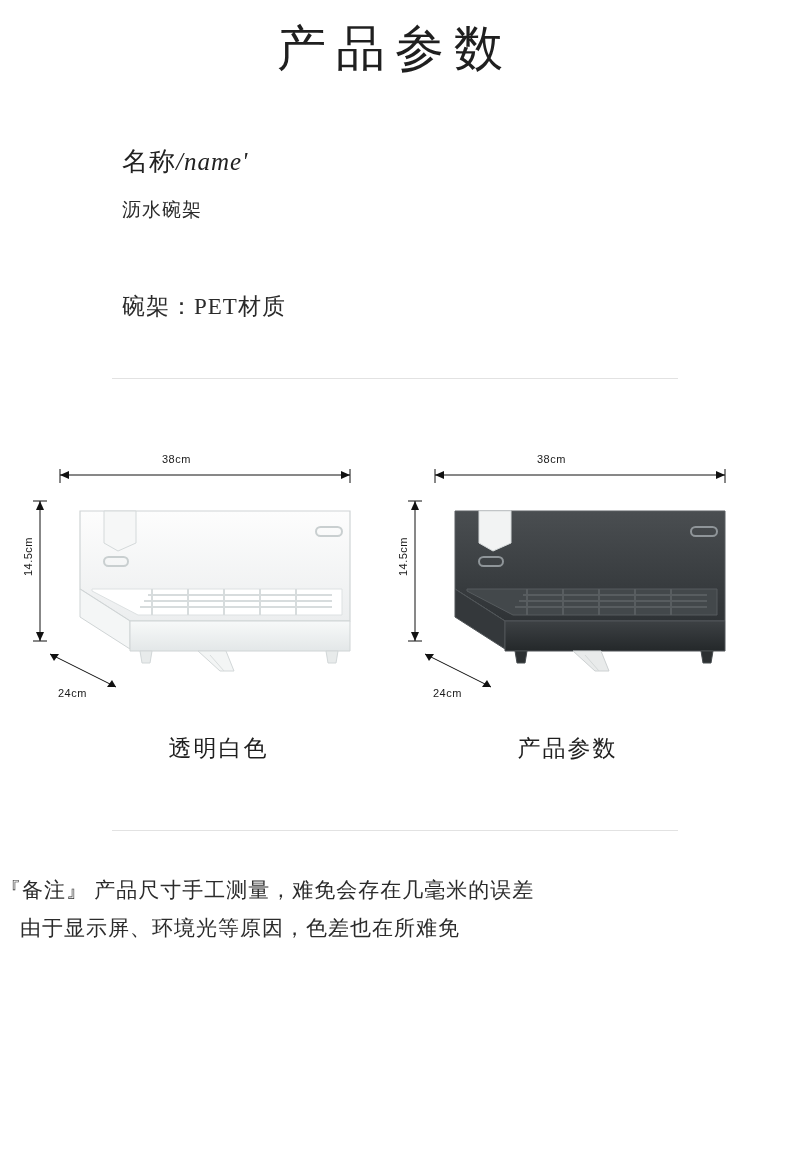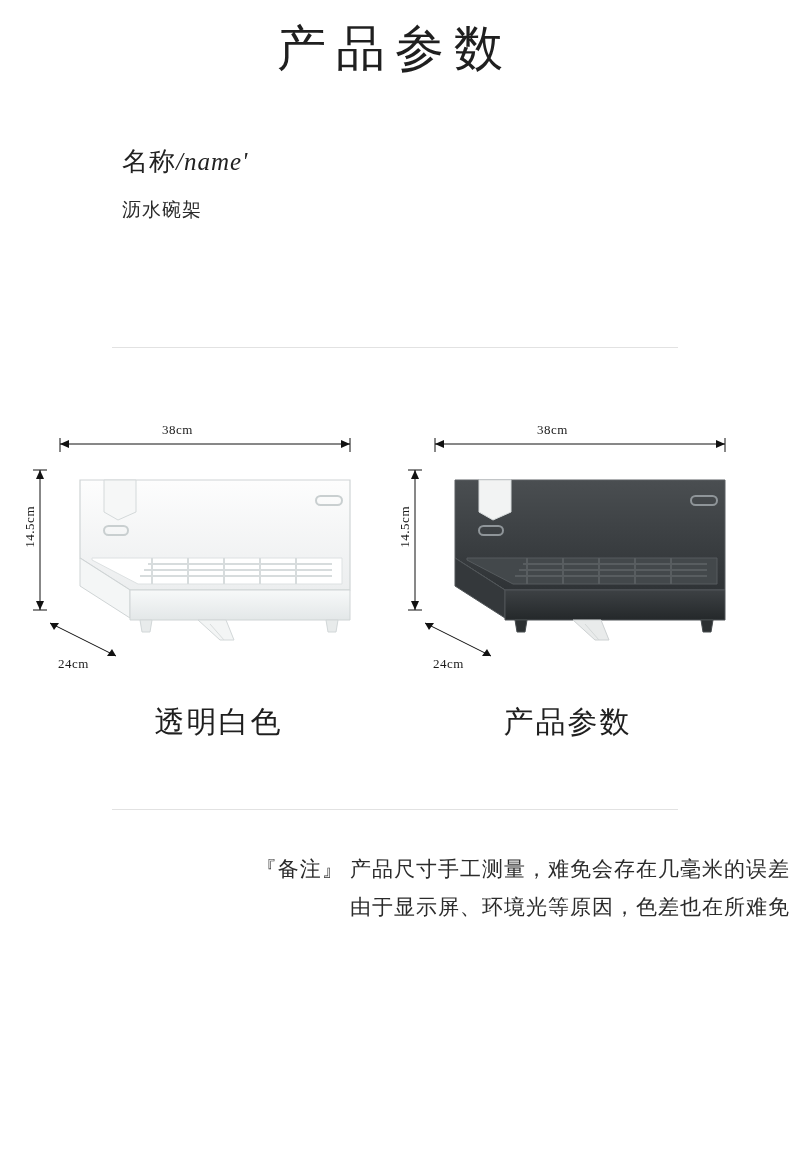--- a/index.html
+++ b/index.html
@@ -85,58 +85,58 @@
   .product {
     width: 375px;
     position: relative;
   }
   .figure {
     position: relative;
     height: 270px;
   }
   .caption {
     text-align: center;
-    font-size: 30px;
+    font-size: 23px;
     letter-spacing: 2px;
     margin-top: 24px;
     color: #1f1f1f;
   }
   .prod-left .caption { padding-left: 22px; }
   .prod-right .caption { padding-right: 30px; }
 
   
   .dim {
     position: absolute;
-    font-family: Liberation Serif, serif;
-    font-size: 13px;
+    font-family: Liberation Sans, sans-serif;
+    font-size: 11px;
     color: #1a1a1a;
     letter-spacing: 0.5px;
   }
   .dim-v {
     writing-mode: vertical-rl;
     text-orientation: mixed;
     transform: rotate(180deg);
   }
 
   
   .note-divider {
     width: 566px;
     height: 1px;
     background: #e2e2e2;
     margin: 66px auto 0 auto;
   }
   .note {
     margin-top: 40px;
-    text-align: right;
+    text-align: left;
     font-size: 21px;
     line-height: 38px;
     color: #2b2b2b;
     letter-spacing: 1px;
   }
-  .note .l2 { padding-left: 32px; }
+  .note .l2 { padding-left: 20px; }
 
   svg { display: block; }
 </style>
 </head>
 <body>
 
 <div class="page">
 
   <div class="title">产品参数</div>
 
@@ -144,20 +144,23 @@
 
     <div class="spec-label">
       <span>名称</span><span class="latin">/name'</span>
     </div>
     <div class="spec-value">沥水碗架</div>
 
     <div class="spec-gap"></div>
 
 
     <div class="material-row">
+      <div class="col1">
+        <span class="mv">碗架：</span><span class="mv">PET材质</span>
+      </div>
     </div>
   </div>
 
   <div class="divider"></div>
 
   <div class="products">
 
     <div class="product prod-left">
       <div class="figure">
         <svg width="375" height="270" viewBox="0 0 375 270">

